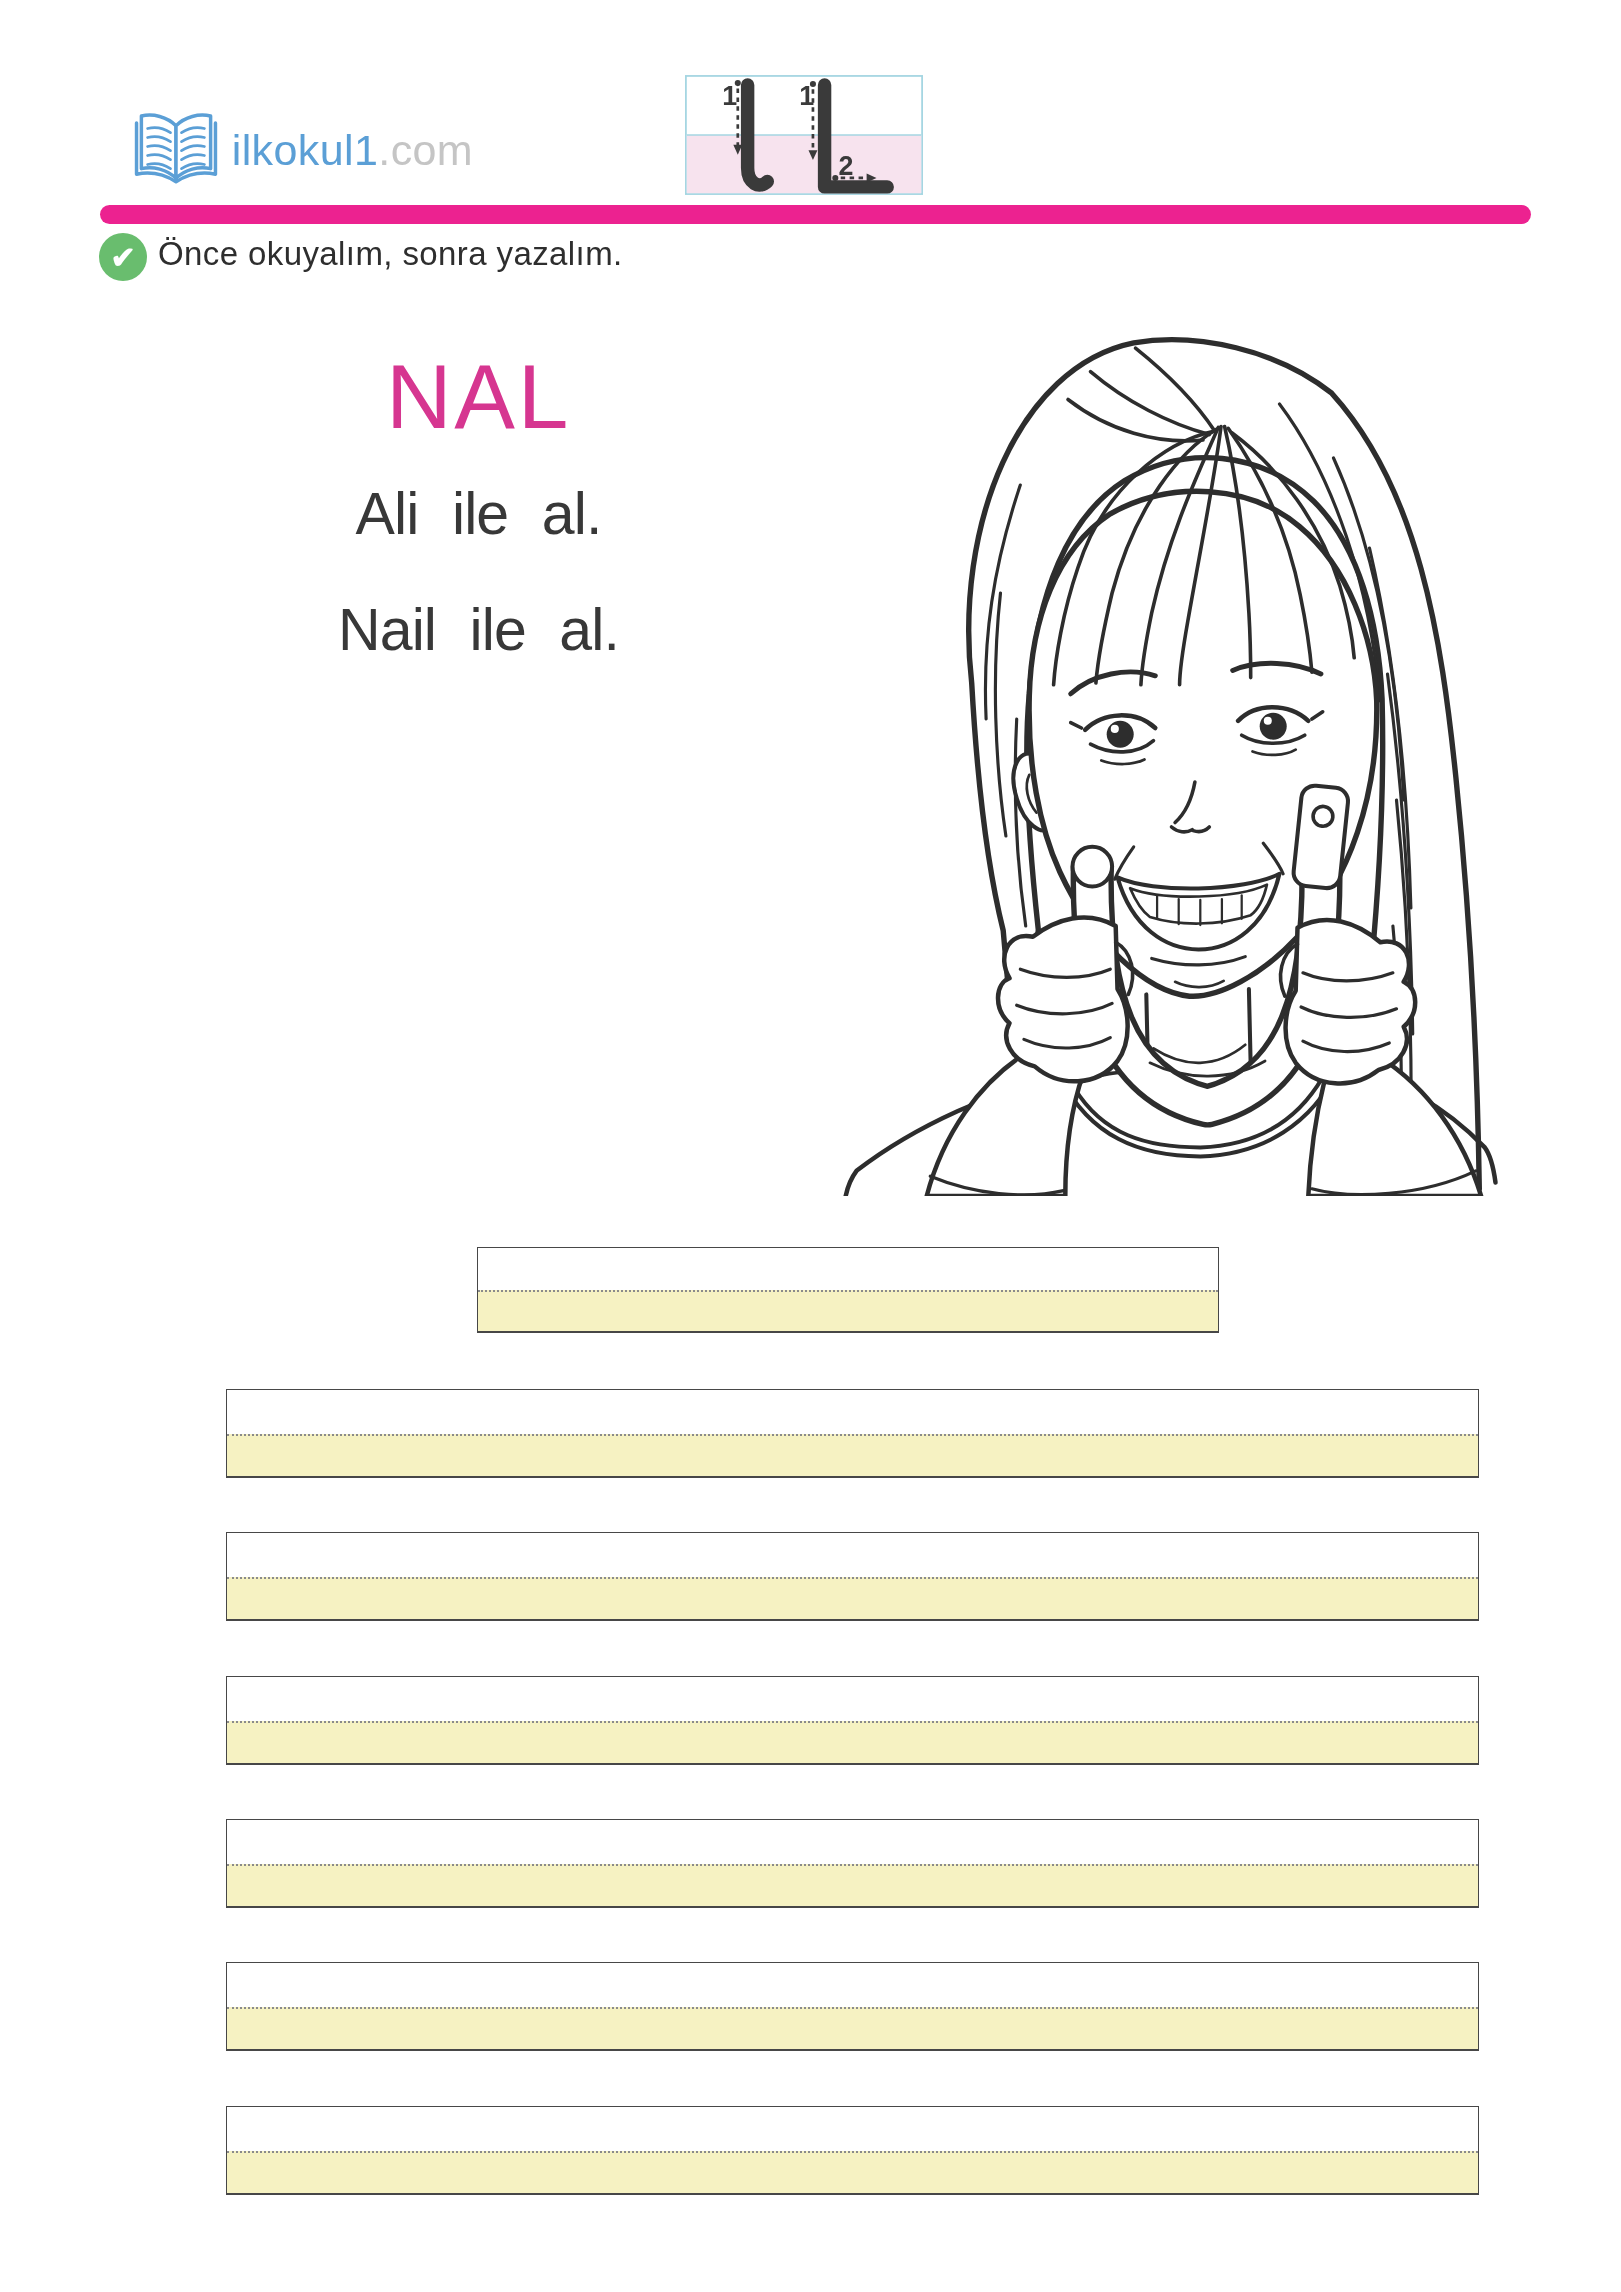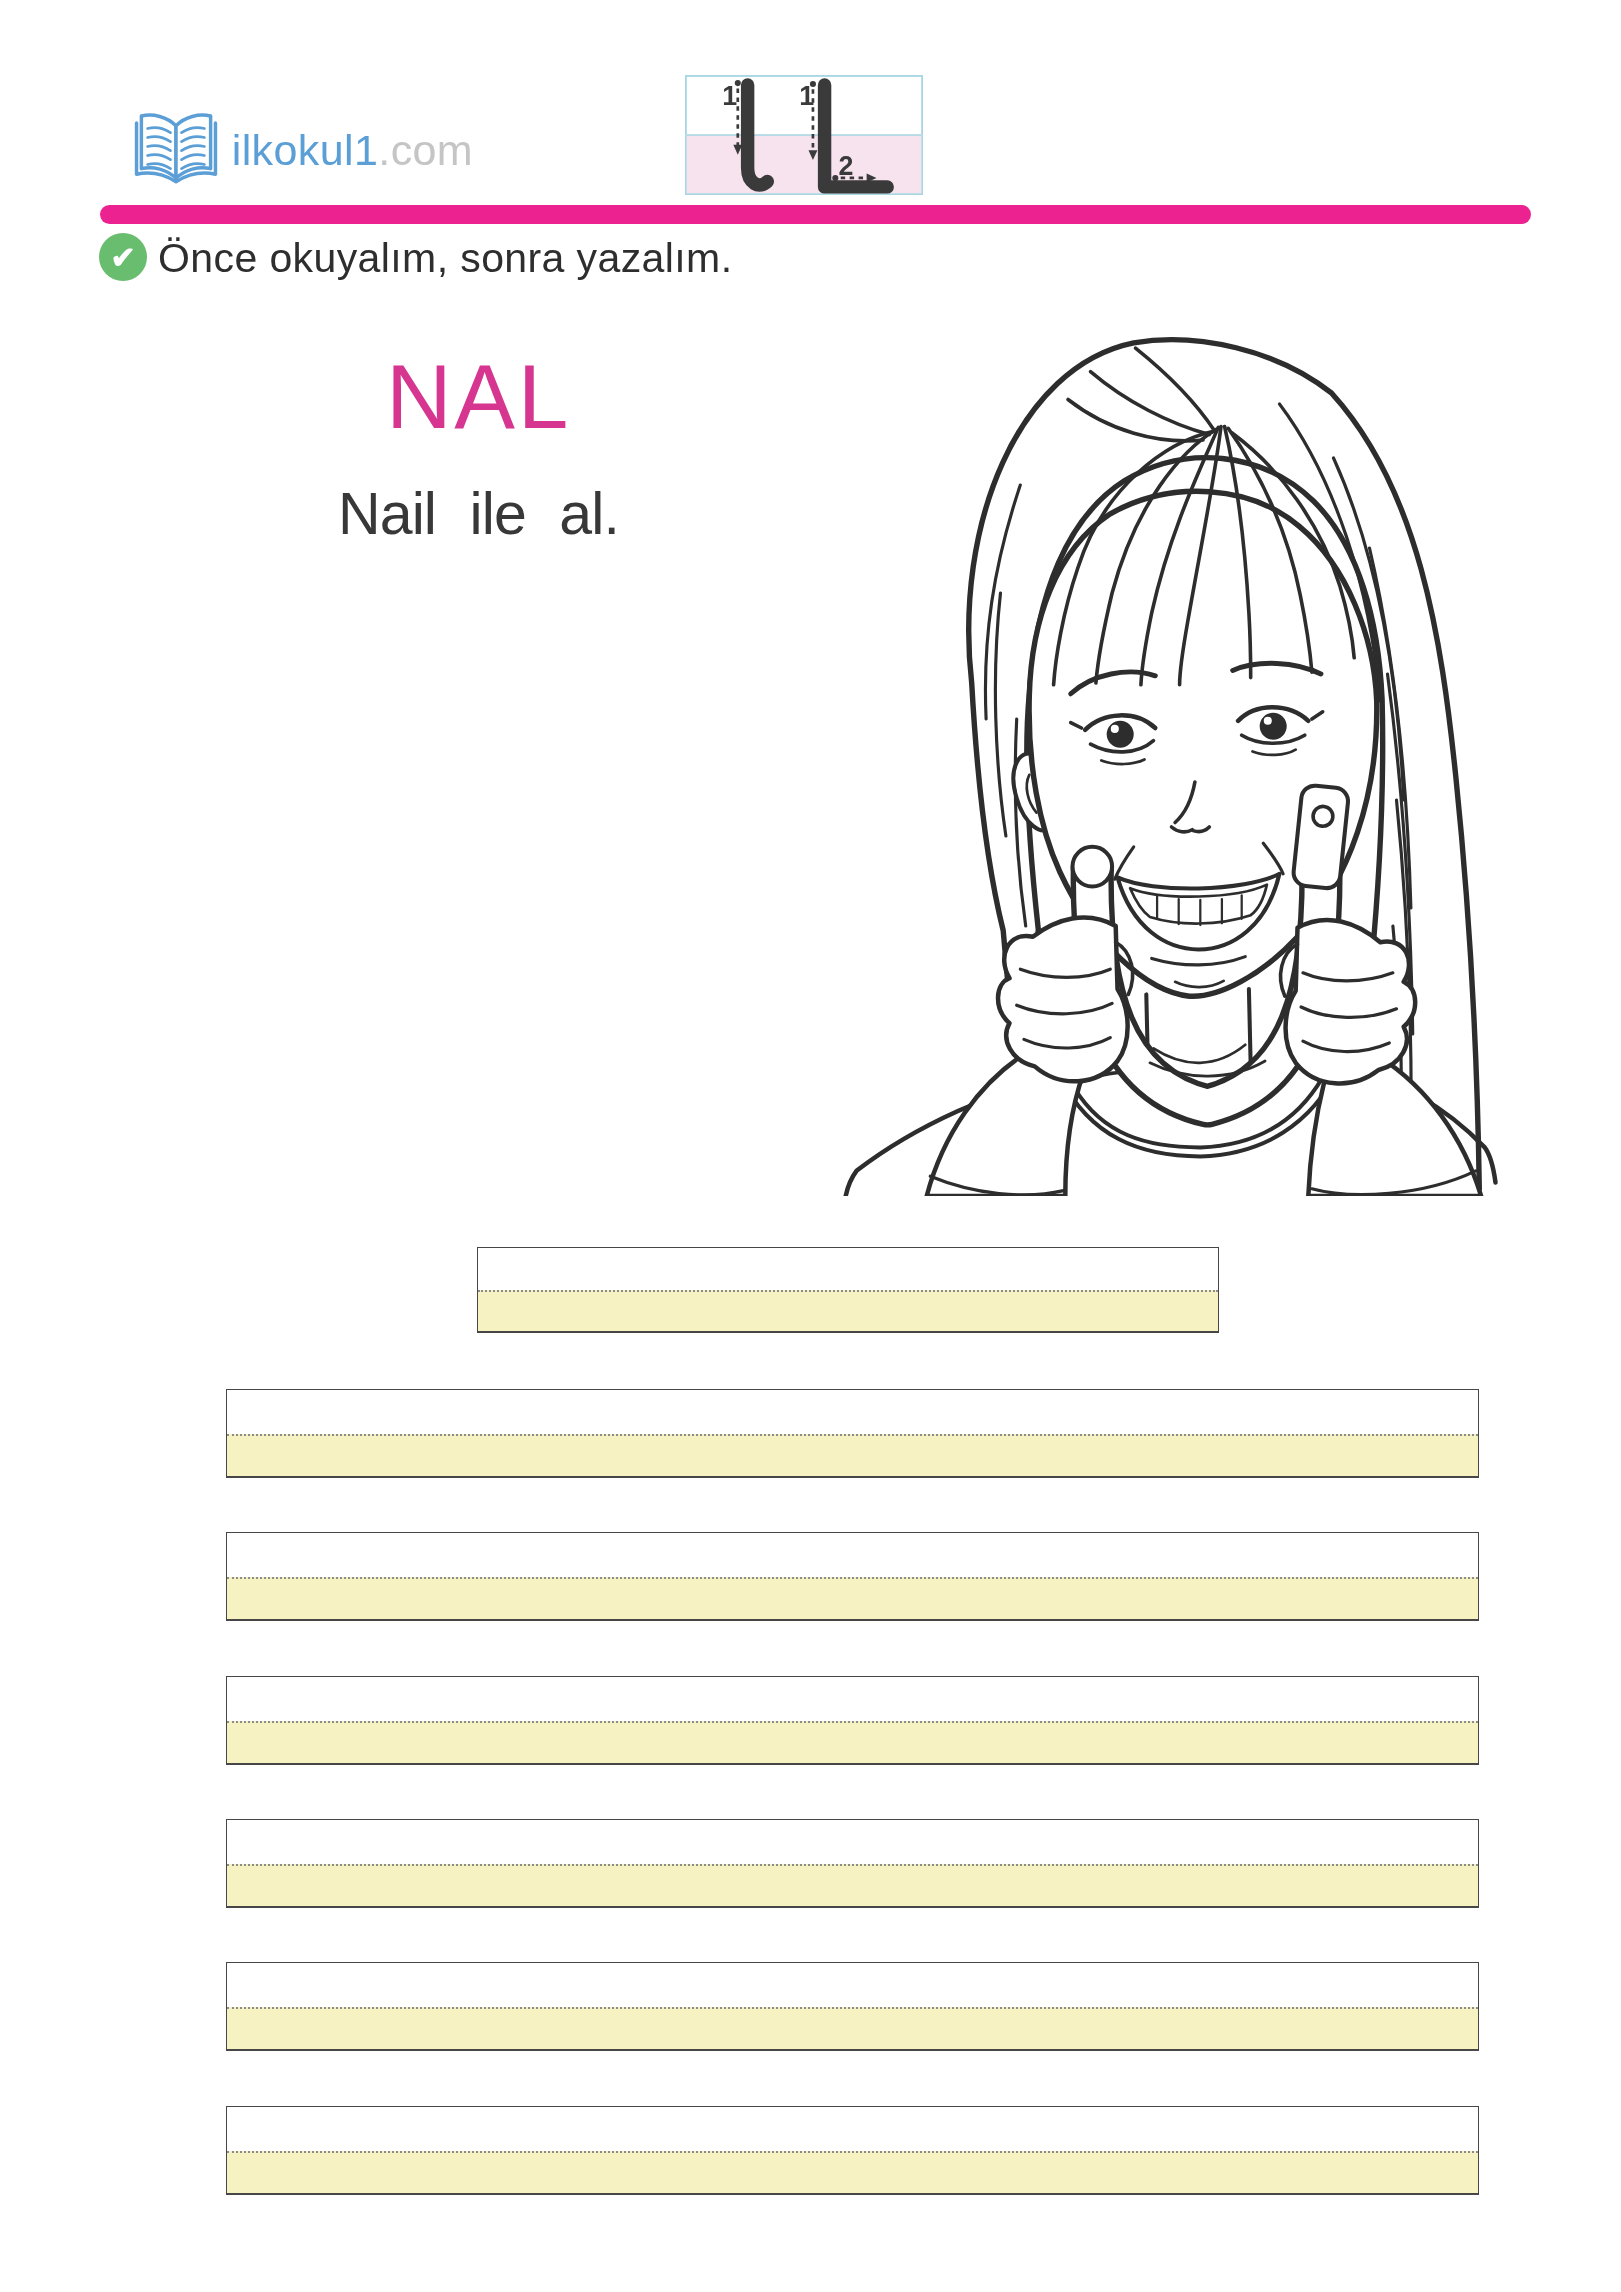--- a/index.html
+++ b/index.html
@@ -32,21 +32,21 @@
   .logo-suffix{color:var(--logo-gray);}
   .trace-box{position:absolute;left:685px;top:75px;width:238px;height:120px;}
   .divider{position:absolute;left:100px;top:205px;width:1431px;height:19px;border-radius:9.9px;background:var(--accent-pink);}
   
   .check{
     position:absolute;left:99px;top:233px;width:48px;height:48px;border-radius:50%;
     background:var(--check-green);color:#fff;font-size:30px;font-weight:bold;
     display:flex;align-items:center;justify-content:center;
   }
   .instruction-text{
-    position:absolute;left:158px;top:235px;font-size:41px;color:#2e2e2e;letter-spacing:0.4px;
+    position:absolute;left:158px;top:235px;font-size:33px;color:#2e2e2e;letter-spacing:0.4px;
   }
   
   .reading{position:absolute;left:150px;top:351px;width:657px;text-align:center;color:#383838;}
   .reading-title{font-size:91px;line-height:1;color:var(--title-pink);letter-spacing:2.7px;margin-bottom:14px;}
   .read-line{font-size:59px;line-height:116px;letter-spacing:-0.9px;word-spacing:18px;white-space:nowrap;}
   
   .illustration{position:absolute;left:793px;top:296px;width:721px;height:900px;}
   
   .practice-row{
     position:absolute;background:#fff;
@@ -120,20 +120,21 @@
   </div>
 
   <div class="divider"></div>
 
   <div class="check">✔</div>
   <div class="instruction-text">Önce okuyalım, sonra yazalım.</div>
 
   <div class="reading">
     <div class="reading-title">NAL</div>
     <div>
+        <div class="read-line">Ali ile al.</div>
         <div class="read-line">Nail ile al.</div>
       </div>
   </div>
 
   <svg class="illustration" viewBox="0 0 800 1000" fill="none" stroke="#2d2d2d" stroke-linecap="round" stroke-linejoin="round">
 
     <g>
       <path fill="#ffffff" stroke-width="6" d="M378,52 C250,78 178,255 198,430 C205,555 218,645 233,705 L238,762 C254,778 268,760 272,704 C260,595 256,505 262,442 C270,330 305,245 368,205 C435,165 520,172 578,228 C628,278 650,360 654,448 C657,560 650,660 642,745 C660,835 666,915 658,992 L762,992 C760,855 752,690 736,535 C720,380 695,215 598,108 C538,60 448,40 378,52 Z"></path>
       <g stroke-width="3.5">
         <path d="M540,120 C600,200 640,320 652,450"></path>

